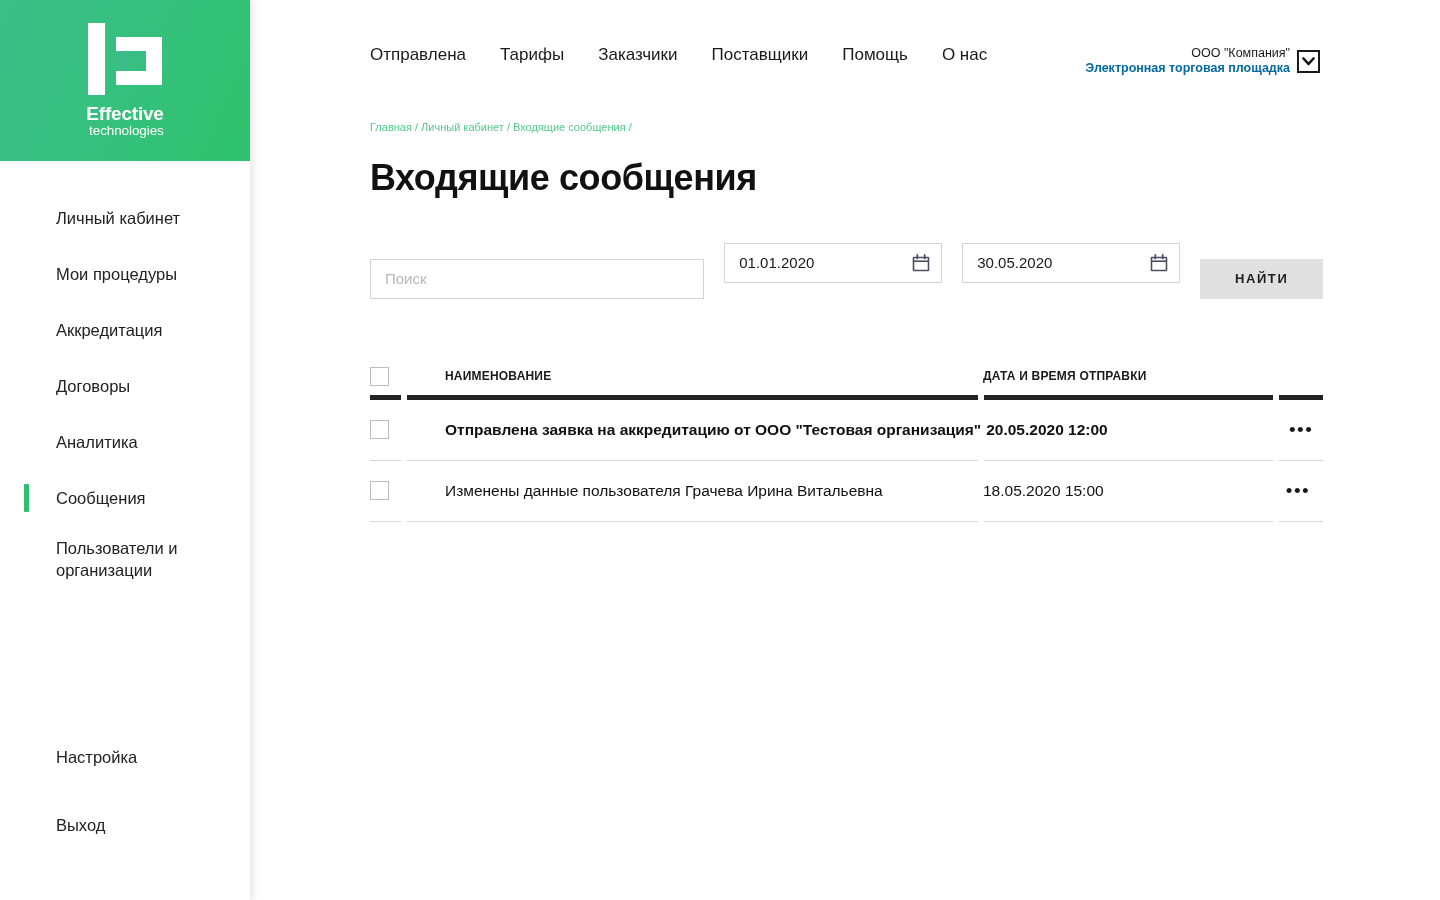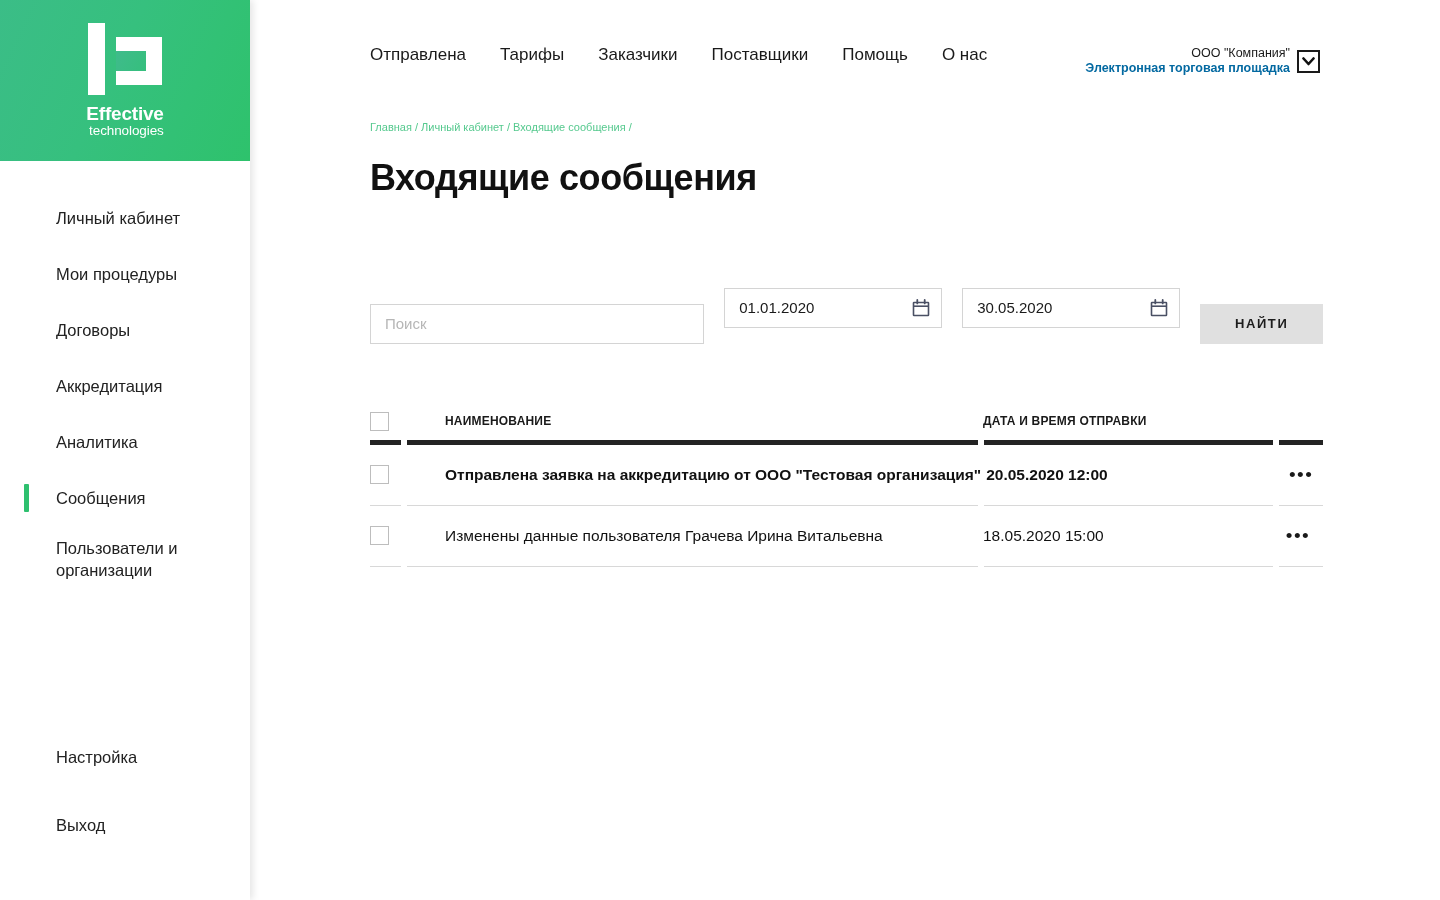--- a/index.html
+++ b/index.html
@@ -130,21 +130,21 @@
   
   .filters { display: flex; align-items: flex-end; margin-top: 45px; }
   .search-field {
     width: 335px; height: 40px;
     border: 1px solid #d4d4d4; background: #fff;
     padding: 0 14px; font-size: 15px; color: #333;
     font-family: inherit; outline: none;
   }
   .search-field::placeholder { color: #b6b6b6; }
   .date-field-wrap {
-    position: relative; width: 218px; height: 56px; margin-left: 20px; margin-top: 45px;
+    position: relative; width: 218px; height: 56px; margin-left: 20px;
   }
   .date-field {
     width: 218px; height: 40px;
     border: 1px solid #d4d4d4; background: #fff;
     padding: 0 40px 0 14px; font-size: 15px; color: #1a1a1a;
     font-family: inherit; outline: none;
   }
   .cal-icon {
     position: absolute; right: 12px; top: 11px;
     width: 18px; height: 18px; pointer-events: none;
@@ -229,25 +229,25 @@
       <div class="side-item">
         <span class="mark"></span>
         <span>Личный кабинет</span>
       </div>
       <div class="side-item">
         <span class="mark"></span>
         <span>Мои процедуры</span>
       </div>
       <div class="side-item">
         <span class="mark"></span>
+        <span>Аккредитация</span>
+      </div>
+      <div class="side-item">
+        <span class="mark"></span>
         <span>Договоры</span>
-      </div>
-      <div class="side-item">
-        <span class="mark"></span>
-        <span>Аккредитация</span>
       </div>
       <div class="side-item">
         <span class="mark"></span>
         <span>Аналитика</span>
       </div>
       <div class="side-item active">
         <span class="mark"></span>
         <span>Сообщения</span>
       </div>
       <div class="side-item">

